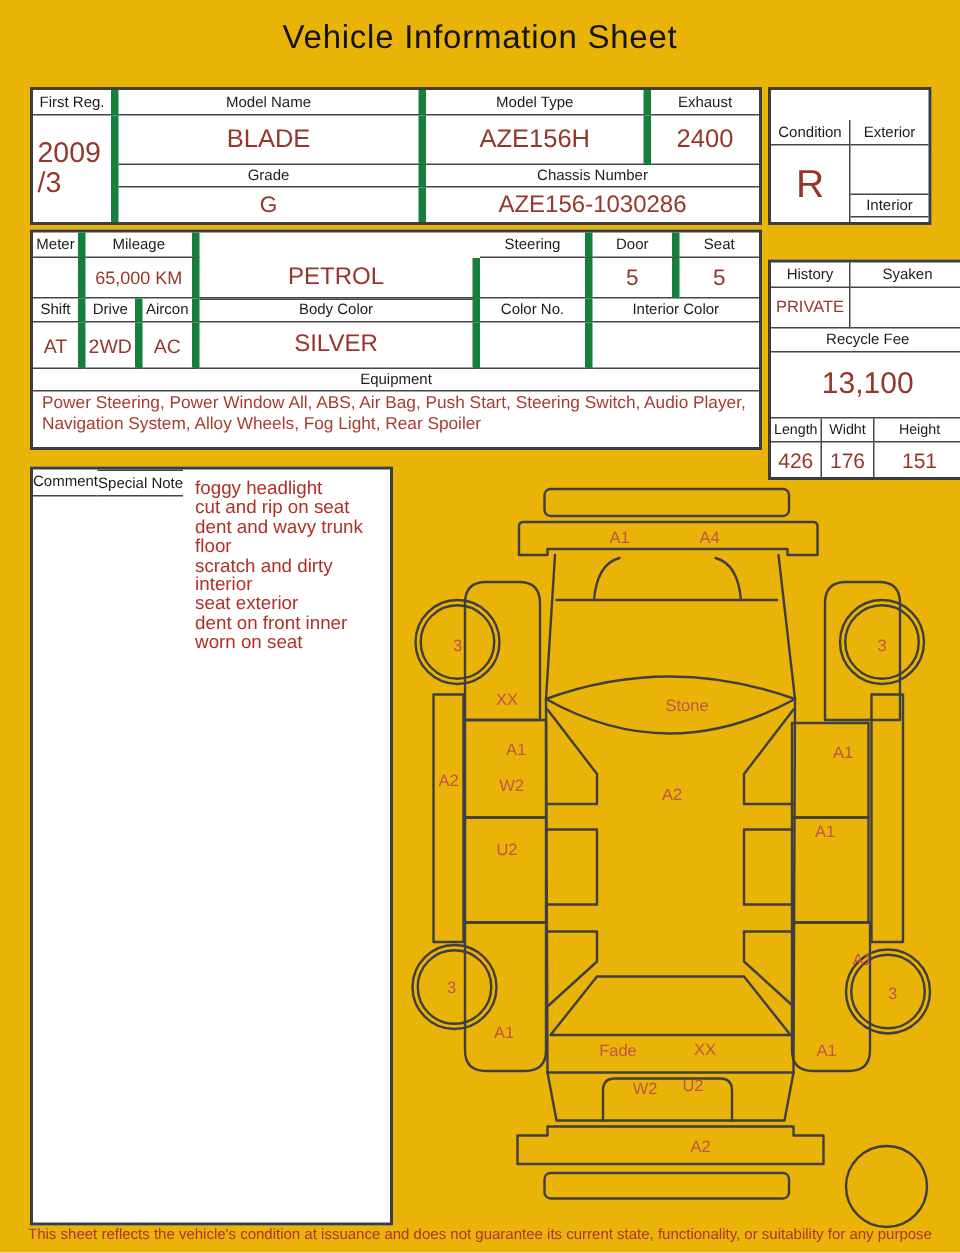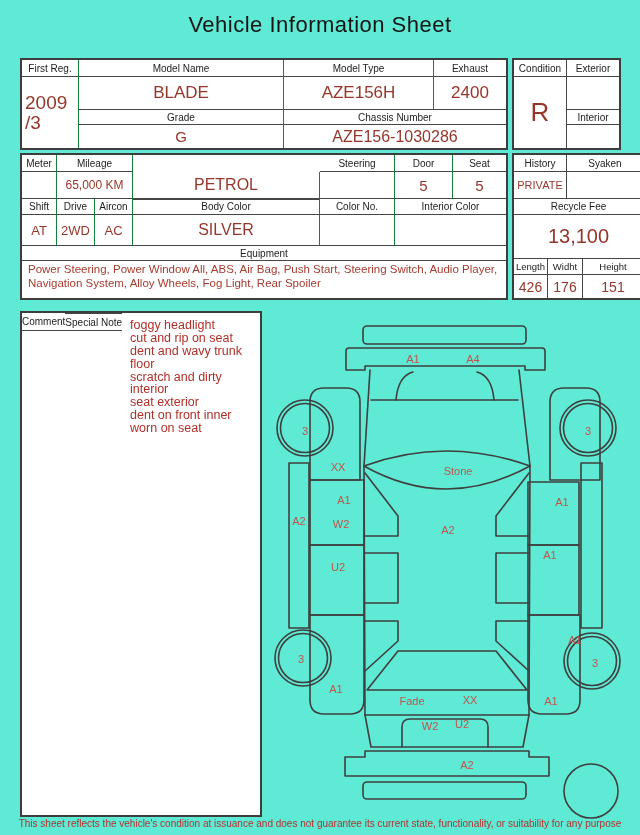--- a/index.html
+++ b/index.html
@@ -1,32 +1,32 @@
 <!DOCTYPE html>
 <html><head>
 <meta charset="utf-8">
 <style>
   html,body{margin:0;padding:0;background:#ffffff;}
-  .page{position:relative;width:640px;height:835px;background:#5eead4;overflow:hidden;
+  .page{position:relative;width:640px;height:835px;background:#eab308;overflow:hidden;
         font-family:"Liberation Sans","DejaVu Sans",sans-serif;color:#1c1c1c;}
   .abs{position:absolute;box-sizing:border-box;}
   .title{top:12px;left:0;width:640px;text-align:center;font-size:22px;letter-spacing:.5px;color:#141414;}
   .tbl{display:grid;border:2px solid #3d3d3d;background:#fff;}
-  .cell{border-right:1px solid #15803d;border-bottom:1px solid #464646;display:flex;
+  .cell{border-right:5px solid #15803d;border-bottom:1px solid #464646;display:flex;
         align-items:center;justify-content:center;box-sizing:border-box;overflow:hidden;}
   .nr{border-right:none;} .nb{border-bottom:none;}
   .hdr{font-size:10px;color:#1c1c1c;white-space:nowrap;}
   .val{color:#96362b;white-space:nowrap;}
   .f19{font-size:19px;} .f17{font-size:17px;} .f16{font-size:16px;} .f15{font-size:15px;}
   .f14{font-size:14px;} .f13{font-size:13px;} .f12{font-size:12px;} .f11{font-size:11px;} .f26{font-size:26px;}
   .firstreg{flex-direction:column;align-items:flex-start;padding-left:3px;line-height:1.02;}
   .equip{justify-content:flex-start;align-items:flex-start;text-align:left;white-space:normal;
          font-size:11.5px;line-height:1.18;padding:2px 6px;color:#a63c30;}
   .box{border:2px solid #3d3d3d;background:#fff;display:flex;}
-  .col{display:flex;flex-direction:column;}
+  .col{display:flex;flex-direction:column;margin-top:20px;}
   .row{display:flex;}
   .bb{border-bottom:1px solid #464646;} .br{border-right:1px solid #464646;} .bt{border-top:1px solid #464646;}
   .c{display:flex;align-items:center;justify-content:center;box-sizing:border-box;}
   .notes{padding:6px 4px 0 8px;color:#b03028;font-size:12.5px;line-height:1.0;}
   .notes div{margin-bottom:0.5px;}
   .footer{top:818px;left:0;width:640px;text-align:center;font-size:10px;color:#b23232;}
   svg.diagram{position:absolute;left:270px;top:310px;}
   svg.diagram path, svg.diagram rect, svg.diagram circle{fill:none;stroke:#3f3f3f;stroke-width:1.6;stroke-linejoin:round;stroke-linecap:round;}
   svg.diagram text{fill:#c2544b;font-size:11px;font-family:"Liberation Sans","DejaVu Sans",sans-serif;
                    text-anchor:middle;dominant-baseline:central;stroke:none;}

